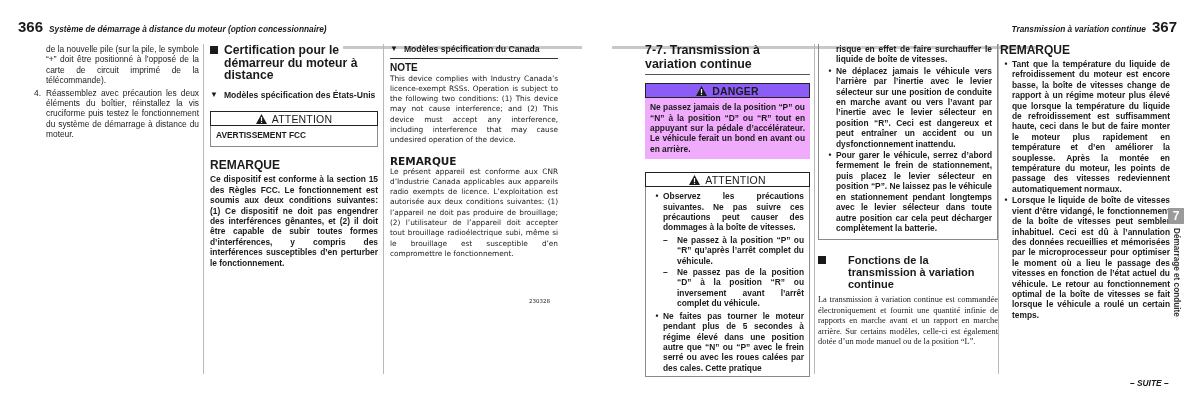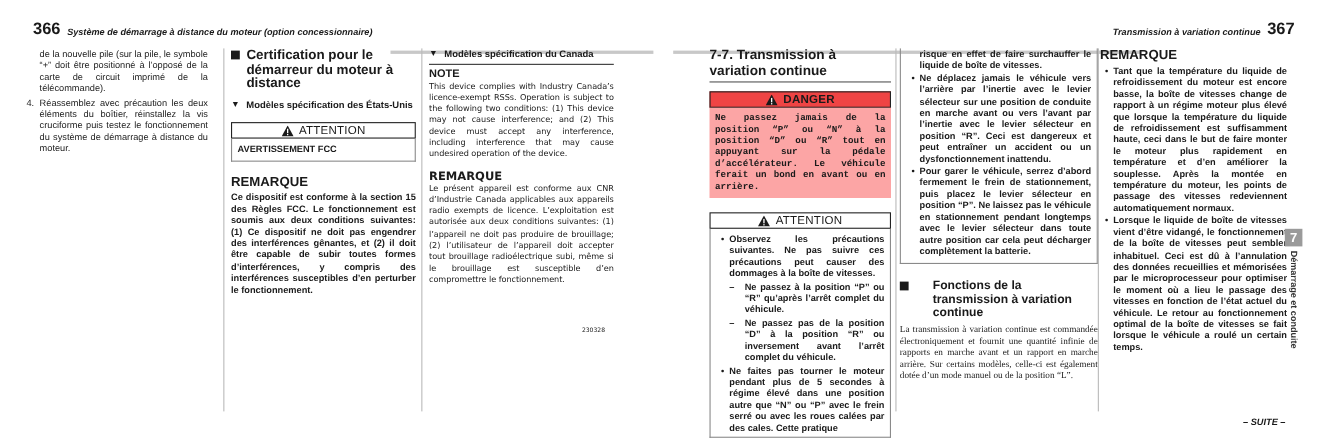--- a/index.html
+++ b/index.html
@@ -5,53 +5,53 @@
   * { box-sizing: border-box; margin: 0; padding: 0; }
   html, body { width: 1200px; height: 402px; background: #ffffff; overflow: hidden; }
   body { font-family: "Liberation Sans", sans-serif; color: #1a1a1a; position: relative; }
 
   .page { position: absolute; top: 0; height: 402px; }
   .page-left { left: 0; width: 600px; }
   .page-right { left: 600px; width: 600px; }
 
   
   .run-head { position: absolute; top: 18px; height: 16px; display: flex; align-items: flex-end; }
-  .run-head-left { left: 30px; width: 564px; }
+  .run-head-left { left: 18px; width: 564px; }
   .run-head-right { left: 12px; width: 565px; justify-content: flex-end; }
   .page-num { font-weight: bold; font-size: 15px; line-height: 15px; }
   .run-title { font-style: italic; font-weight: bold; font-size: 8.3px; line-height: 10px; }
   .run-head-left .run-title { margin-left: 6px; }
   .run-head-right .run-title { margin-right: 6px; }
   .run-rule { position: absolute; top: 28px; height: 3px; background: #c8c8c8; }
   .run-head-left .run-rule { left: 325px; right: 0; }
   .run-head-right .run-rule { left: 0; right: 140px; }
 
   .body-text { font-size: 8.4px; line-height: 10.4px; text-align: justify; }
   .bold { font-weight: bold; }
 
   .col { position: absolute; top: 44px; }
 
   
-  .l-col1 { left: 24px; width: 165px; }
+  .l-col1 { left: 34px; width: 165px; }
   .indent-para { padding-left: 12px; }
   .num-item { display: flex; margin-top: 2px; }
   .num-item .num { width: 12px; flex-shrink: 0; }
 
   .vsep { position: absolute; width: 1px; background: #b9b9b9; }
 
   .l-col2 { left: 210px; width: 168px; }
   .sec-title { display: flex; font-weight: bold; font-size: 12.2px; line-height: 12.6px; }
   .sq { width: 8px; height: 8px; background: #1a1a1a; margin: 2px 6px 0 0; flex-shrink: 0; }
   .sub-title { display: flex; font-weight: bold; font-size: 8.6px; line-height: 10.5px; margin-top: 8px; }
   .tri { font-size: 8px; margin-right: 6px; flex-shrink: 0; }
 
   .warn-head { border: 1px solid #222; height: 15px; display: flex; align-items: center; justify-content: center; font-size: 10.5px; font-weight: normal; letter-spacing: 0.2px; }
   .warn-icon { width: 11px; height: 10px; margin-right: 5px; }
   .warn-box { border: 1px solid #8a8a8a; border-top: none; padding: 4px 5px 5px 5px; }
-  .warn-box.shaded { background: #fca5a5; border: none; font-family: Liberation Mono, monospace; }
+  .warn-box.shaded { background: #f0abfc; border: none; }
 
   .remarque-title { font-weight: bold; font-size: 12px; line-height: 13px; margin-top: 12px; margin-bottom: 2px; }
 
   .l-col3 { left: 390px; width: 168px; }
   .rule-under { border-bottom: 1px solid #333; padding-bottom: 3px; }
   .note-title { font-size: 10px; font-weight: bold; margin-top: 3px; line-height: 12px; }
   .mono-ish { font-family: "DejaVu Sans", sans-serif; font-size: 7.4px; line-height: 10.3px; text-align: justify; letter-spacing: -0.05px; }
   .remarque-small { font-family: "DejaVu Sans", sans-serif; font-size: 10.5px; font-weight: bold; margin-top: 9px; line-height: 12px; }
   .fig-code { position: absolute; left: 529px; top: 298px; font-size: 5.5px; font-family: "DejaVu Sans", sans-serif; }
 
@@ -137,21 +137,21 @@
 <div class="page page-right">
   <div class="run-head run-head-right">
     <div class="run-rule"></div>
     <span class="run-title">Transmission à variation continue</span>
     <span class="page-num">367</span>
   </div>
 
   <div class="col r-col1">
     <div class="chap-title">7-7. Transmission à variation continue</div>
     <div>
-      <div class="warn-head" style="background:#ef4444;">
+      <div class="warn-head" style="background:#8b5cf6;">
         <svg class="warn-icon" viewBox="0 0 22 20">
           <polygon points="11,0 22,20 0,20" fill="#1a1a1a"></polygon>
           <rect x="9.8" y="6" width="2.4" height="8" fill="#fff"></rect>
           <rect x="9.8" y="15.5" width="2.4" height="2.4" fill="#fff"></rect>
         </svg>
         <span class="bold">DANGER</span>
       </div>
       <div class="warn-box shaded">
         <p class="body-text bold">Ne passez jamais de la position “P” ou “N” à la position “D” ou “R” tout en appuyant sur la pédale d’accélérateur. Le véhicule ferait un bond en avant ou en arrière.</p>
       </div>

